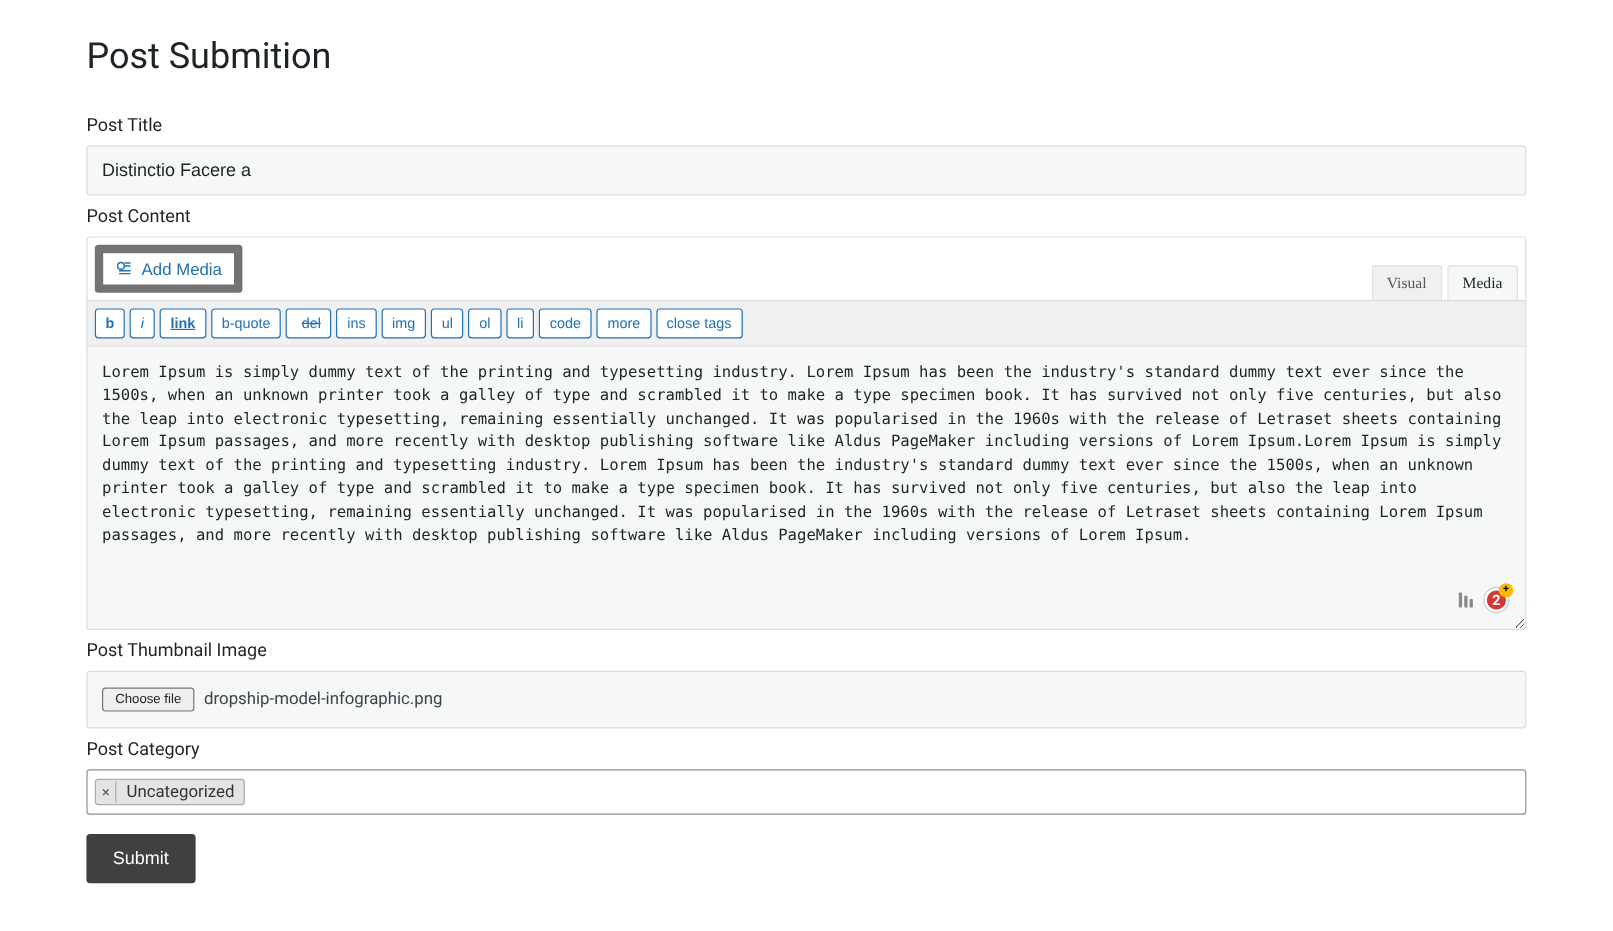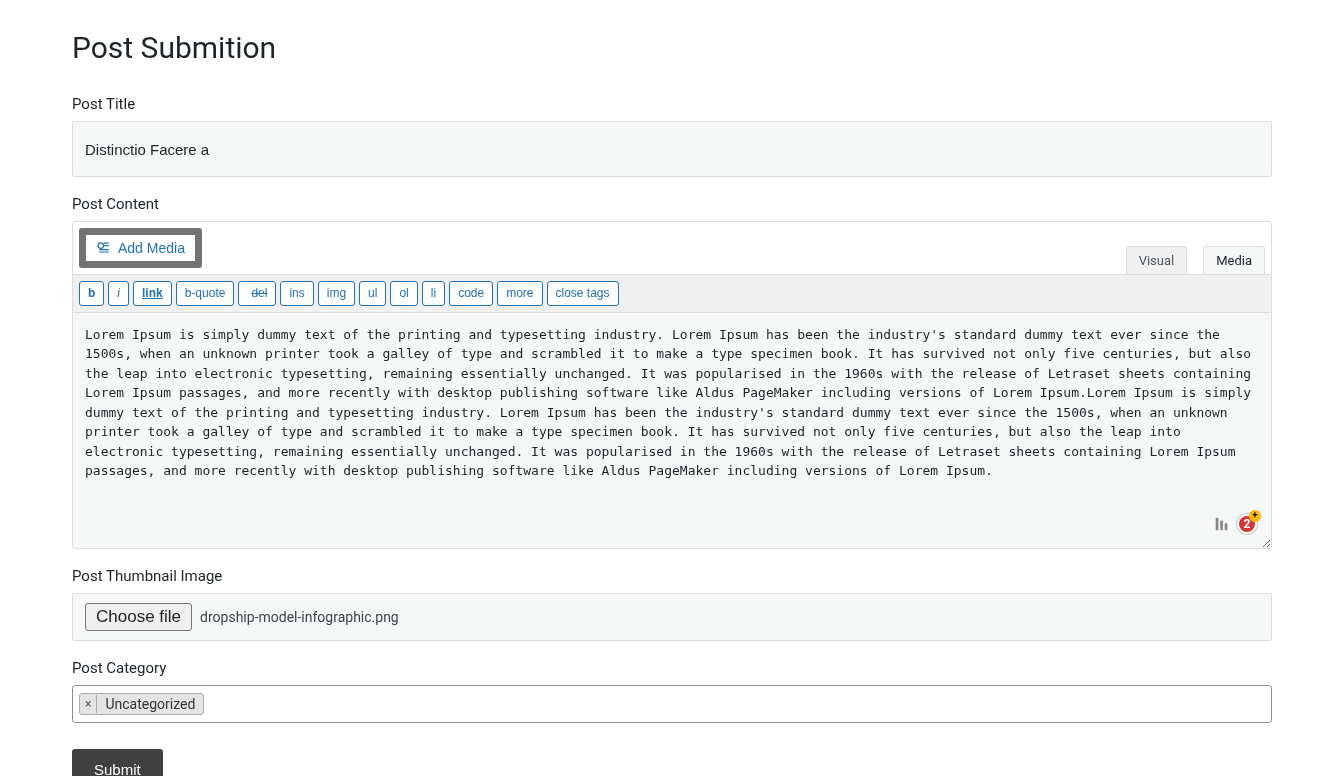--- a/index.html
+++ b/index.html
@@ -18,37 +18,37 @@
     margin: 0 auto;
     padding: 30px 0 40px 0;
   }
   h1 {
     font-size: 30px;
     font-weight: 400;
     margin-bottom: 30px;
     color: #1d2327;
   }
   .field-group {
-    margin-bottom: 18px;
+    margin-bottom: 8px;
   }
   .field-label {
     display: block;
     font-size: 15px;
     color: #1d2327;
     margin-bottom: 8px;
   }
   .text-input {
     width: 100%;
     padding: 10px 12px;
     font-size: 15px;
     border: 1px solid #dcdcde;
     background: #f6f7f7;
     border-radius: 3px;
     color: #1d2327;
-    height: 56px;
+    height: 42px;
   }
   .editor-box {
     border: 1px solid #dcdcde;
     border-radius: 3px;
     background: #f6f7f7;
     overflow: hidden;
   }
   .editor-topbar {
     display: flex;
     justify-content: space-between;
@@ -68,21 +68,22 @@
     border-radius: 3px;
     cursor: pointer;
     margin-bottom: 6px;
   }
   .add-media-btn svg {
     width: 16px;
     height: 16px;
   }
   .tabs {
     display: flex;
-    gap: 16px;
+    gap: 4px;
+    font-family: Liberation Serif, serif;
   }
   .tab {
     padding: 6px 12px;
     font-size: 13px;
     background: #f0f0f1;
     border: 1px solid #dcdcde;
     border-bottom: none;
     border-top-left-radius: 3px;
     border-top-right-radius: 3px;
     cursor: pointer;
@@ -181,21 +182,21 @@
     width: 100%;
     border: 1px solid #dcdcde;
     background: #f6f7f7;
     border-radius: 3px;
     padding: 10px 12px;
     height: 48px;
     gap: 8px;
   }
   .choose-file-btn {
     padding: 3px 10px;
-    font-size: 17px;
+    font-size: 11px;
     background: #efefef;
     border: 1px solid #767676;
     border-radius: 3px;
     cursor: pointer;
     color: #222;
   }
   .file-name {
     font-size: 14px;
     color: #3c434a;
   }

